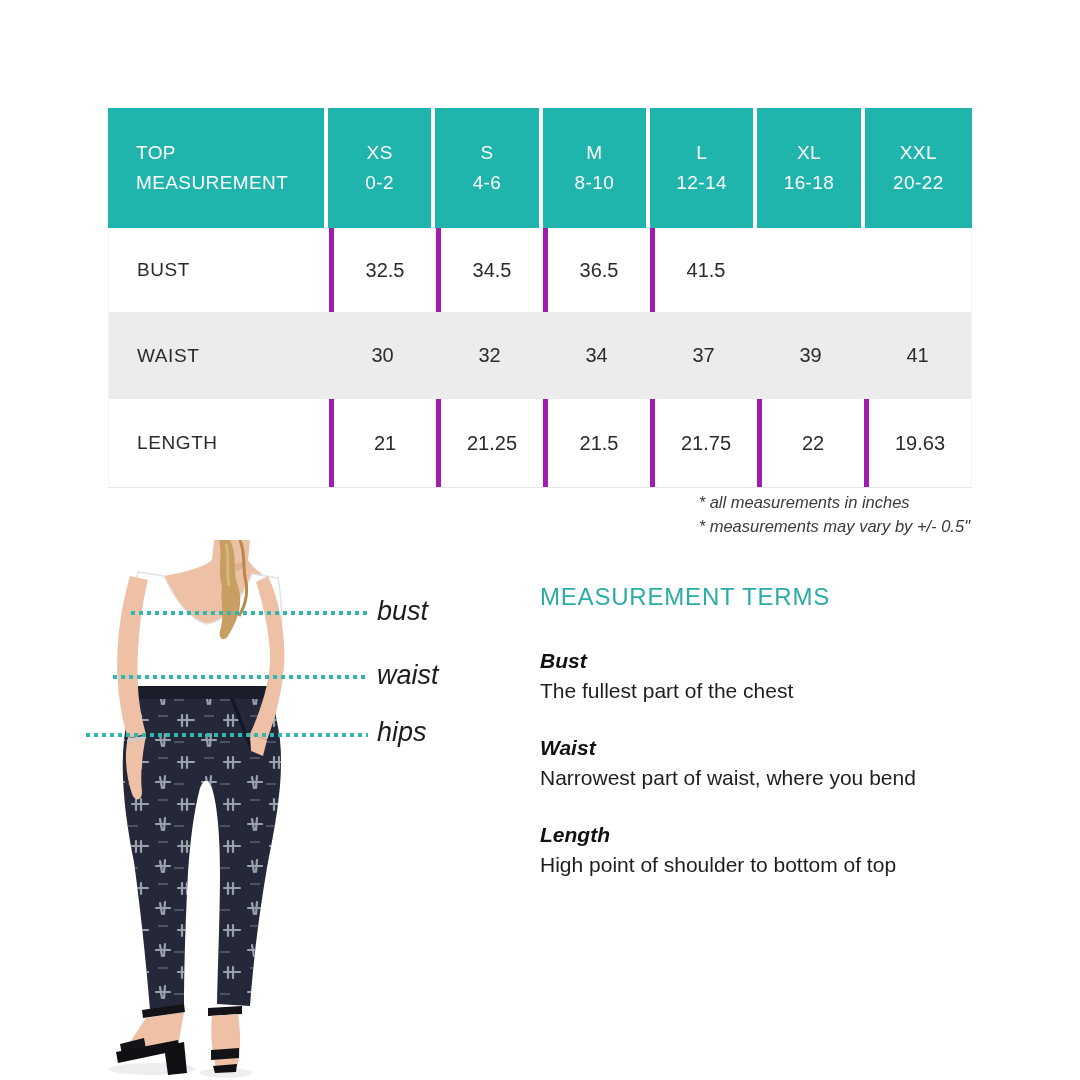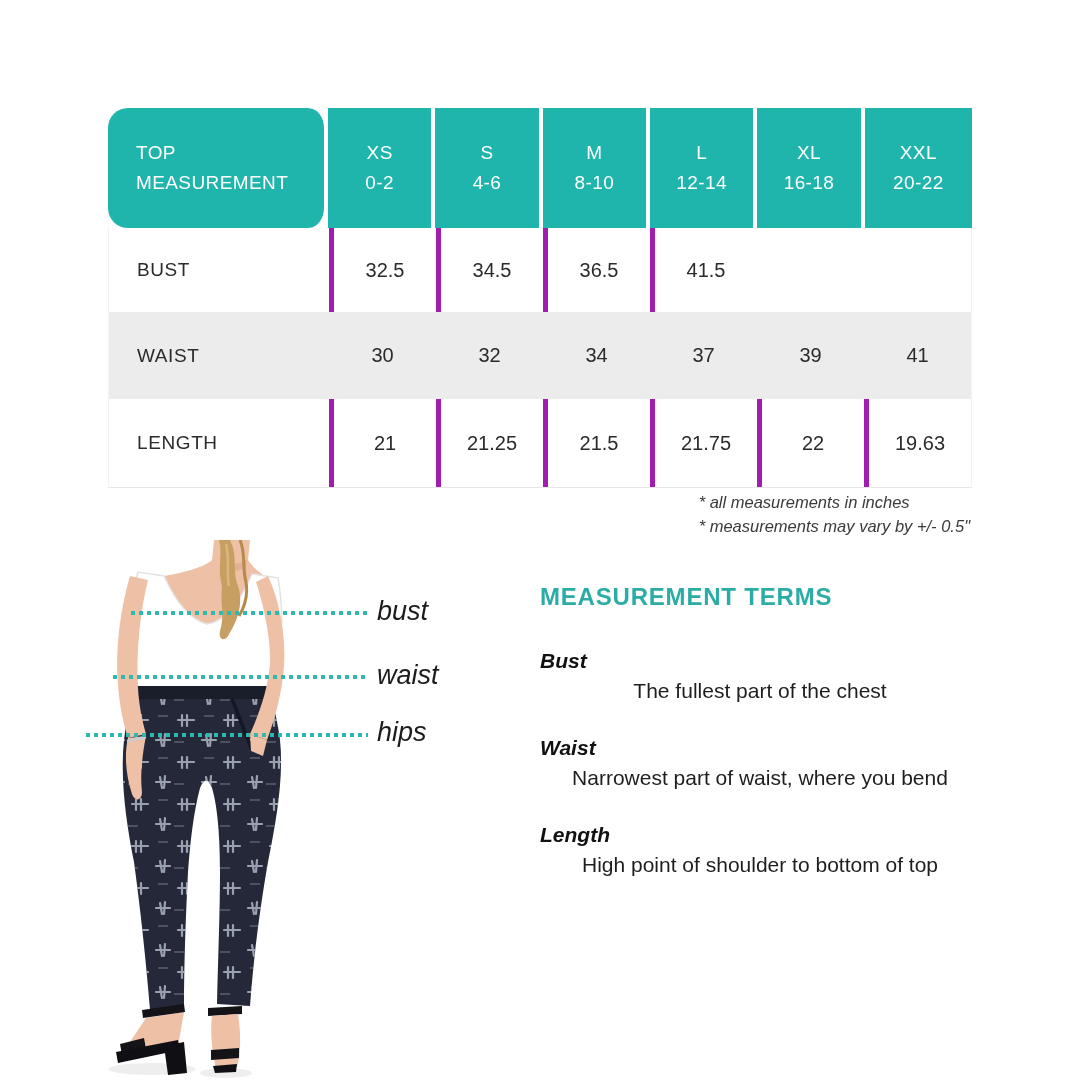--- a/index.html
+++ b/index.html
@@ -6,21 +6,21 @@
   html,body { width:1080px; height:1080px; background:#ffffff;
     font-family:"Liberation Sans","DejaVu Sans",sans-serif; color:#2b2b2b; }
   .page { position:relative; width:1080px; height:1080px; overflow:hidden; background:#fff; }
 
   
   .size-table { position:absolute; left:108px; top:108px; width:864px; }
   .thead { display:grid; grid-template-columns:220px repeat(6,1fr); height:120px; }
   .th { background:#1fb5ac; color:#ffffff; display:flex; flex-direction:column;
         align-items:center; justify-content:center; font-size:19px; letter-spacing:.4px; }
   .th:not(:last-child){ border-right:4px solid #ffffff; }
-  .th-first { align-items:flex-start; padding-left:28px;border-radius:20px; }
+  .th-first { align-items:flex-start; padding-left:28px; }
   .th-first span { display:block; width:170px; line-height:30px; }
   .th-size { line-height:30px; }
   .th-range { line-height:30px; }
 
   .tbody { border-bottom:1px solid #e7e7e7; border-left:1px solid #f3f3f3; border-right:1px solid #f3f3f3; }
   .trow { display:grid; grid-template-columns:220px repeat(6,1fr); }
   .trow.r0 { height:84px; } .trow.r1 { height:87px; } .trow.r2 { height:88px; }
   .trow.row-gray { background:#ececec; }
   .cell { display:flex; align-items:center; justify-content:center; font-size:20px; color:#2b2b2b; }
   .cell.label { justify-content:flex-start; padding-left:28px; font-size:19px; letter-spacing:.6px; }
@@ -37,24 +37,24 @@
   .m-line.bust  { left:131px; top:611px; width:237px; }
   .m-line.waist { left:113px; top:675px; width:255px; }
   .m-line.hips  { left:86px;  top:733px; width:282px; }
   .m-label { position:absolute; left:377px; font-style:italic; font-size:27px; color:#1c1c1c; }
   .m-label.bust  { top:596px; }
   .m-label.waist { top:660px; }
   .m-label.hips  { top:717px; }
 
   
   .terms { position:absolute; left:540px; top:583px; width:440px; }
-  .terms h2 { font-size:24px; font-weight:bold; letter-spacing:.8px; color:#2bada5; margin-bottom:35px; }
+  .terms h2 { font-size:24px; font-weight:normal; letter-spacing:.8px; color:#2bada5; margin-bottom:35px; }
   .term-item { margin-bottom:27px; }
   .term-name { font-size:21px; font-weight:bold; font-style:italic; color:#111; line-height:30px; }
-  .term-def  { font-size:21px; color:#1e1e1e; line-height:30px;text-align:center; }
+  .term-def  { font-size:21px; color:#1e1e1e; line-height:30px; }
 </style>
 </head>
 <body>
 
 <div class="page">
 
   <div class="size-table">
     <div class="thead">
       <div class="th th-first">
         <span>TOP MEASUREMENT</span>

